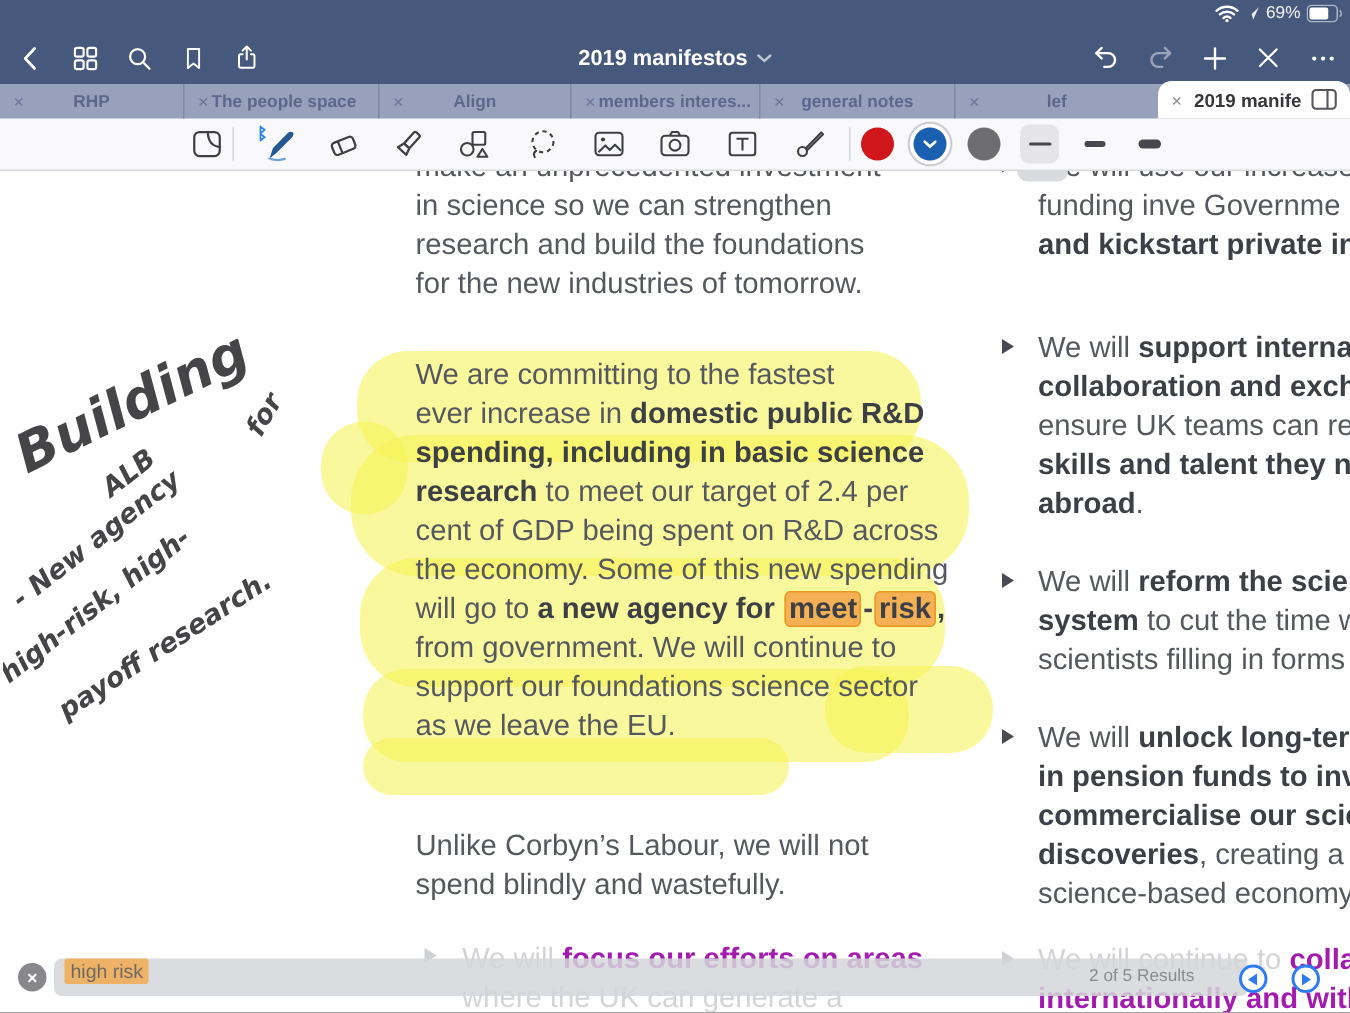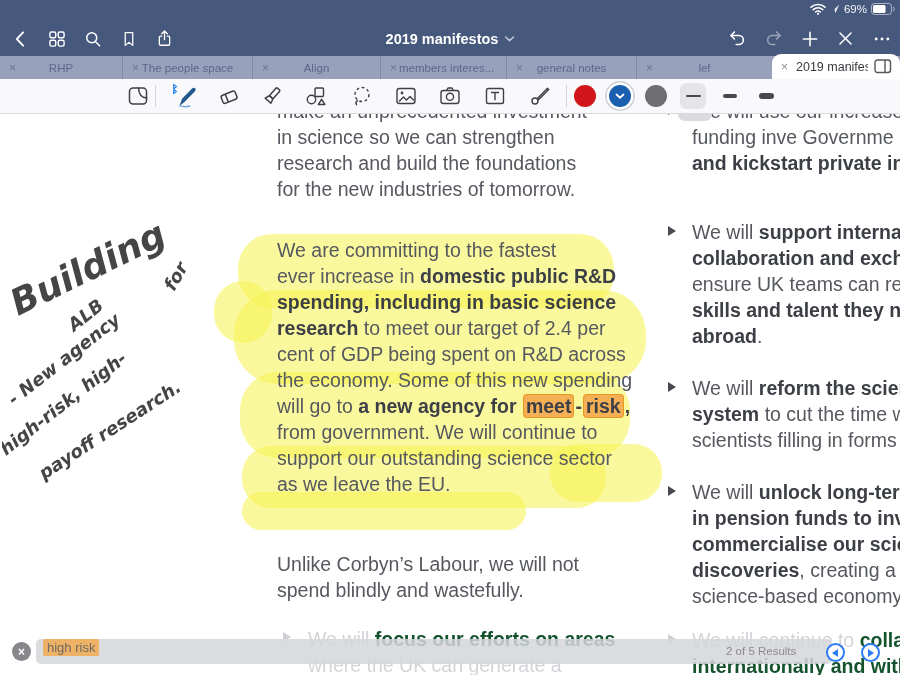--- a/index.html
+++ b/index.html
@@ -20,21 +20,21 @@
   .nav-btn svg{display:block;}
   .nav-title{position:absolute;left:50%;top:0;height:34px;transform:translateX(-50%);
              display:flex;align-items:center;gap:6px;color:#fff;font-size:14.5px;font-weight:700;}
   .dim{opacity:.45;}
   
   .tab-bar{position:relative;height:23px;background:#97a1bb;display:flex;z-index:3;}
   .tab{position:relative;display:flex;align-items:center;height:23px;font-size:11.5px;
        color:#5c678c;cursor:pointer;box-sizing:border-box;}
   .tab + .tab{border-left:1px solid #7e89a8;}
   .tab .x{position:absolute;left:9px;font-size:12px;color:#6b7699;line-height:1;cursor:pointer;}
-  .tab .lbl{flex:1;text-align:center;padding:0 18px;white-space:nowrap;overflow:hidden;}
+  .tab .lbl{flex:1;text-align:center;padding:0 18px;white-space:nowrap;overflow:hidden;font-weight:bold;}
   .t1{width:122px}.t2{width:130px}.t3{width:128px}.t4{width:126px}.t5{width:130px}.t6{width:136px}
   .t7{width:128px;background:#fff;border-left:none!important;margin-top:-2px;height:25px;
       border-radius:9px 9px 0 0;color:#37383d;font-size:12.5px;z-index:4;}
   .t7 .x{color:#8e8e93;}
   .t7 .lbl{padding:0 0 0 24px;text-align:left;}
   .t7 svg{margin:0 8px 0 6px;}
   
   .toolbar{position:relative;height:34px;background:#f9f9fb;border-bottom:1px solid #d9d9de;z-index:2;}
   .tb{position:absolute;top:4px;width:26px;height:26px;display:flex;align-items:center;
       justify-content:center;cursor:pointer;}
@@ -52,21 +52,21 @@
   
   .content{position:relative;height:562px;background:#fff;overflow:hidden;}
   .hl{position:absolute;background:rgba(247,243,85,.58);z-index:1;}
   .hw{position:absolute;left:2px;top:112px;z-index:2;}
   .hw text{fill:#454548;font-family:"DejaVu Sans",sans-serif;font-style:italic;font-weight:700;}
   .ptext{position:absolute;z-index:3;font-size:19.5px;line-height:26px;color:#55585e;}
   .tl{white-space:nowrap;height:26px;}
   .b{font-weight:700;color:#3c3f45;}
   .m{background:#f5b055;border:1.5px solid #e6991e;border-radius:4px;padding:0 2px;margin:0 1px;}
   .faded{color:#d3d4d7;}
-  .faded .b{color:#14532d;}
+  .faded .b{color:#a21caf;}
   .bullet{position:absolute;width:0;height:0;border-left:8px solid #474a50;
           border-top:5px solid transparent;border-bottom:5px solid transparent;z-index:3;}
   .bullet.faded-b{border-left-color:#cfd0d3;}
   #p1{left:277px;top:-16px}#p2{left:277px;top:123px}#p3{left:277px;top:437px}
   #p4{left:308px;top:512px}
   #b1{left:692px;top:-16px}#b2{left:692px;top:105px}#b3{left:692px;top:261px}
   #b4{left:692px;top:365px}#b5{left:692px;top:513px}
   .scroll-pill{position:absolute;left:678px;top:-7px;width:34px;height:14px;border-radius:7px;
                background:#dadbde;z-index:4;}
   
@@ -365,21 +365,21 @@
       </div>
     <div id="p2" class="ptext">
         <div class="tl"><span>We are committing to the fastest</span></div>
         <div class="tl"><span>ever increase in </span><span class="b">domestic public R&amp;D</span></div>
         <div class="tl"><span class="b">spending, including in basic science</span></div>
         <div class="tl"><span class="b">research</span><span> to meet our target of 2.4 per</span></div>
         <div class="tl"><span>cent of GDP being spent on R&amp;D across</span></div>
         <div class="tl"><span>the economy. Some of this new spending</span></div>
         <div class="tl"><span>will go to </span><span class="b">a new agency for </span><span class="b m">meet</span><span class="b">-</span><span class="b m">risk</span><span class="b">,</span></div>
         <div class="tl"><span>from government. We will continue to</span></div>
-        <div class="tl"><span>support our outstanding science sector</span></div>
+        <div class="tl"><span>support our foundations science sector</span></div>
         <div class="tl"><span>as we leave the EU.</span></div>
       </div>
     <div id="p3" class="ptext">
         <div class="tl"><span>Unlike Corbyn’s Labour, we will not</span></div>
         <div class="tl"><span>spend blindly and wastefully.</span></div>
       </div>
     <div class="bullet faded-b" style="left:283px;top:518px"></div>
     <div id="p4" class="ptext faded">
         <div class="tl"><span>We will </span><span class="b">focus our efforts on areas</span></div>
         <div class="tl"><span>where the UK can generate a</span></div>

